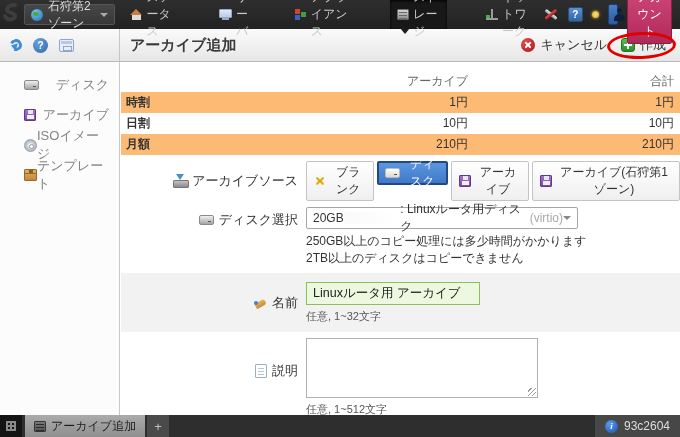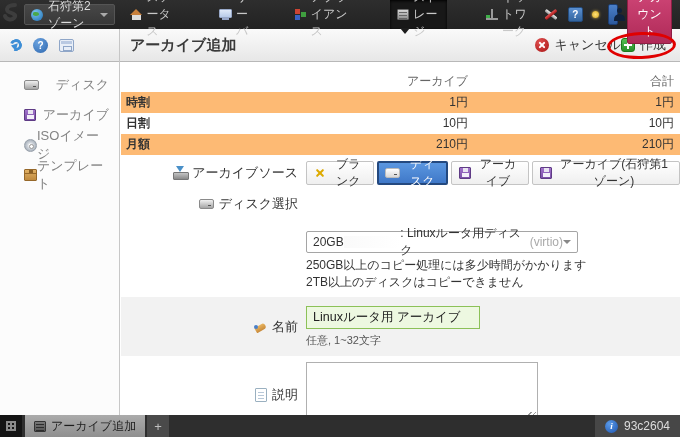--- a/index.html
+++ b/index.html
@@ -24,21 +24,21 @@
   .topbar-spacer { flex:1; }
   .top-right { display:flex; align-items:center; gap:9px; padding-right:8px; }
 
   
   .actionbar { position:absolute; top:29px; left:0; width:680px; height:33px;
     background:linear-gradient(#fafafa,#e7e7e7); border-bottom:1px solid #b8b8b8;
     display:flex; align-items:center; }
   .tools-left { width:120px; height:33px; display:flex; align-items:center; gap:11px;
     padding-left:10px; border-right:1px solid #c6c6c6; }
   .page-title { font-size:15px; color:#3a3a3a; padding-left:10px; flex:1; }
-  .action-buttons { display:flex; align-items:center; padding-right:14px; }
+  .action-buttons { display:flex; align-items:center; gap:14px; padding-right:14px; }
   .txt-btn { display:flex; align-items:center; gap:5px; font-size:13px; color:#333; cursor:pointer; background:none; border:none; }
   .annotation-ellipse { position:absolute; left:607px; top:32px; width:69px; height:27px;
     border:3px solid #e00000; border-radius:50%; transform:rotate(-2deg);
     pointer-events:none; z-index:40; }
 
   
   .sidebar { position:absolute; top:62px; left:0; width:120px; height:353px;
     background:#fcfcfc; border-right:1px solid #c8c8c8; padding-top:8px; }
   .side-item { height:30px; display:flex; align-items:center; justify-content:space-between;
     padding:0 10px 0 24px; cursor:pointer; }
@@ -61,26 +61,26 @@
   
   .form-row { display:flex; align-items:center; margin-top:6px; }
   .form-row.top { align-items:flex-start; }
   .form-label { width:185px; flex:none; display:flex; justify-content:flex-end; align-items:center;
     gap:5px; font-size:13px; color:#333; padding-right:8px;font-family:Liberation Serif, serif; }
   .form-control { flex:1; min-width:0; }
 
   .btn-group { display:flex; gap:3px; }
   .src-btn { display:inline-flex; align-items:center; gap:4px; font-size:12px; color:#333;
     background:linear-gradient(#fff,#efefef); border:1px solid #c4c4c4; border-radius:2px;
-    padding:3px 7px; height:24px; cursor:pointer; }
+    padding:19px 7px; height:24px; cursor:pointer; }
   .src-btn.selected { background:linear-gradient(#5b97e0,#3f78c8); border:2px solid #24497f;
     color:#fff; padding:2px 6px; }
 
   .select-box { display:flex; align-items:center; width:272px; height:22px; background:#fff;
-    border:1px solid #a5a5a5; border-radius:2px; font-size:12px; color:#333; padding:0 6px; cursor:pointer;margin-top:40px; }
+    border:1px solid #a5a5a5; border-radius:2px; font-size:12px; color:#333; padding:0 6px; cursor:pointer; }
   .select-box .muted { color:#aaa; margin-left:4px; }
   .redacted { display:inline-block; width:60px; height:12px; background:linear-gradient(90deg,#fafafa,#fff); }
   .select-box .spacer { flex:1; }
   .help-text { font-size:12px; color:#333; line-height:17px; margin-top:4px; }
   .hint { font-size:11px; color:#555; margin-top:4px; }
 
   .name-band { background:#f2f2f2; margin-top:6px; padding:9px 0 8px 0; }
   .name-input { width:174px; height:23px; background:#edf8e1; border:1px solid #8cc158;
     font-size:12.5px; color:#222; padding:2px 6px; font-family:"Liberation Sans","DejaVu Sans",sans-serif; }
 

